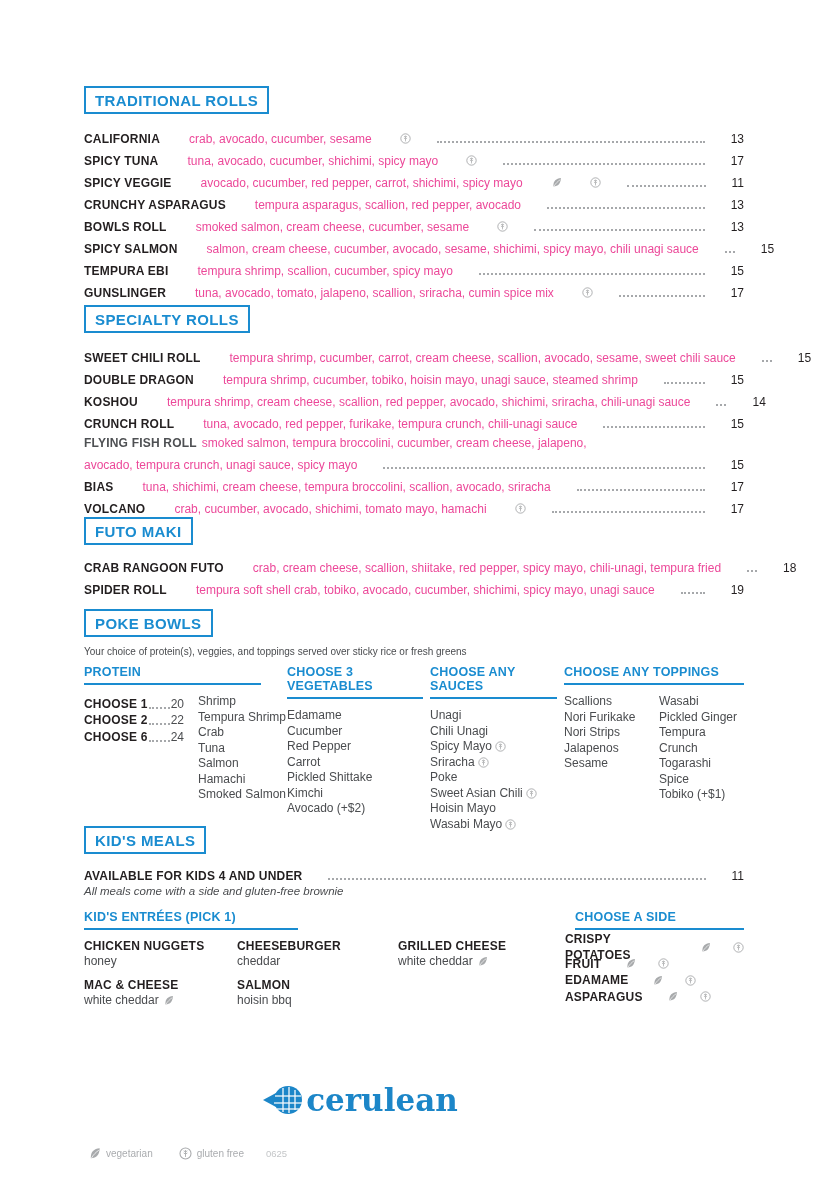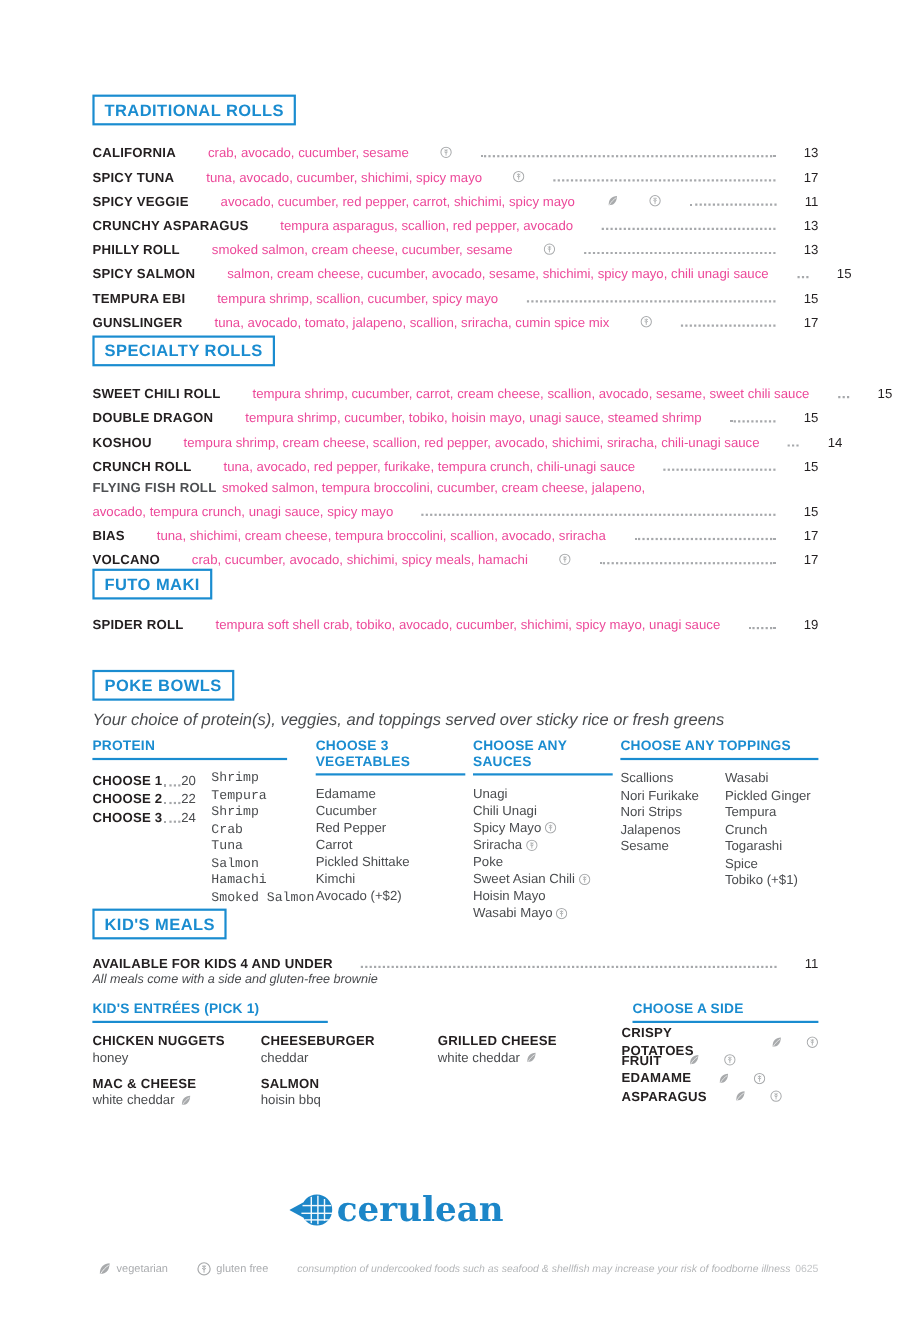--- a/index.html
+++ b/index.html
@@ -12,36 +12,36 @@
   .mrow{display:flex;align-items:flex-end;height:22px;gap:24px;}
   .nm{font-weight:700;font-size:12px;white-space:nowrap;letter-spacing:.2px;}
   .ds{font-size:12px;color:#ec4899;white-space:nowrap;margin-left:5px;margin-top:36px;}
   .ic{margin-left:4px;display:flex;align-items:center;position:relative;top:-2px;}
   .ic svg{display:block;}
   .dots{flex:1;border-bottom:2px dotted #a6a8ab;margin:0 2px;position:relative;top:-3px;min-width:10px;}
   .pr{font-size:12px;color:#231f20;}
   .cont{font-size:12px;color:#4e5053;height:18px;display:flex;align-items:flex-end;}
   .items{margin-top:10px;}
   
-  .subtitle{font-style:italic;font-size:15px;color:#4a4c4f;margin-top:9px;}
+  .subtitle{font-size:10px;color:#4a4c4f;margin-top:9px;}
   .pcols{display:flex;margin-top:8px;}
   .pcol1{width:203px;}.pcol2{width:143px;}.pcol3{width:134px;}.pcol4{width:180px;}
   .phead{color:#1a8cd0;font-weight:700;font-size:12.5px;letter-spacing:.2px;
          border-bottom:2px solid #1a8cd0;padding-bottom:4px;margin-bottom:9px;}
   .pcol1 .phead{margin-right:26px;}
   .pcol2 .phead,.pcol3 .phead{margin-right:7px;}
   .pitem{font-size:12px;color:#4a4c4f;line-height:15.5px;display:flex;align-items:center;}
   .pitem .ic{top:0;margin-left:3px;}
   .pcol1-inner{display:flex;}
   .choose-list{width:100px;}
   .chrow{display:flex;align-items:flex-end;height:16.5px;font-size:12px;}
   .chl{font-weight:700;letter-spacing:.2px;white-space:nowrap;}
   .chdots{flex:1;border-bottom:2px dotted #a6a8ab;margin:0 1px;position:relative;top:-2px;min-width:6px;}
   .chp{color:#4a4c4f;}
-  .plist{margin-left:14px;font-family:Liberation Mono, monospace;}
+  .plist{margin-left:14px;}
   .tcols{display:flex;}
   .tcol1{width:95px;}.tcol2{flex:1;}
   
   .knote{font-style:italic;font-size:11.5px;color:#4a4c4f;margin-top:2px;}
   .kheadrow{display:flex;margin-top:13px;gap:10px;}
   .khead-left{width:481px;}
   .khead{color:#1a8cd0;font-weight:700;font-size:12.5px;letter-spacing:.2px;
          border-bottom:2px solid #1a8cd0;padding-bottom:4px;}
   .khead-left .khead{width:214px;}
   .khead-right{flex:1;}
@@ -114,21 +114,21 @@
         <span class="dots"></span>
         <span class="pr">11</span>
       </div>
       <div class="mrow">
         <span class="nm">CRUNCHY ASPARAGUS</span>
         <span class="ds">tempura asparagus, scallion, red pepper, avocado</span>
         <span class="dots"></span>
         <span class="pr">13</span>
       </div>
       <div class="mrow">
-        <span class="nm">PHILLY ROLL</span>
+        <span class="nm">BOWLS ROLL</span>
         <span class="ds">smoked salmon, cream cheese, cucumber, sesame</span>
         <span class="ic">
             <svg width="11" height="11" viewBox="0 0 12 12">
               <circle cx="6" cy="6" r="5.1" fill="none" stroke="#a8aaac" stroke-width="1"></circle>
               <path d="M6 2.8v6.4M6 4.6L4.3 3.5M6 4.6l1.7-1.1M6 6.6L4.3 5.5M6 6.6l1.7-1.1" stroke="#a8aaac" stroke-width=".8" fill="none"></path>
             </svg>
           </span>
         <span class="dots"></span>
         <span class="pr">13</span>
       </div>
@@ -196,36 +196,42 @@
         <span class="pr">15</span>
       </div>
       <div class="mrow">
         <span class="nm">BIAS</span>
         <span class="ds">tuna, shichimi, cream cheese, tempura broccolini, scallion, avocado, sriracha</span>
         <span class="dots"></span>
         <span class="pr">17</span>
       </div>
       <div class="mrow">
         <span class="nm">VOLCANO</span>
-        <span class="ds">crab, cucumber, avocado, shichimi, spicy meals, hamachi</span>
+        <span class="ds">crab, cucumber, avocado, shichimi, tomato mayo, hamachi</span>
         <span class="ic">
             <svg width="11" height="11" viewBox="0 0 12 12">
               <circle cx="6" cy="6" r="5.1" fill="none" stroke="#a8aaac" stroke-width="1"></circle>
               <path d="M6 2.8v6.4M6 4.6L4.3 3.5M6 4.6l1.7-1.1M6 6.6L4.3 5.5M6 6.6l1.7-1.1" stroke="#a8aaac" stroke-width=".8" fill="none"></path>
             </svg>
           </span>
         <span class="dots"></span>
         <span class="pr">17</span>
       </div>
     </div>
   </div>
 
   <div class="sec" style="top:517px">
     <span class="secbox">FUTO MAKI</span>
     <div class="items" style="margin-top:8px">
+      <div class="mrow">
+        <span class="nm">CRAB RANGOON FUTO</span>
+        <span class="ds">crab, cream cheese, scallion, shiitake, red pepper, spicy mayo, chili-unagi, tempura fried</span>
+        <span class="dots"></span>
+        <span class="pr">18</span>
+      </div>
       <div class="mrow">
         <span class="nm">SPIDER ROLL</span>
         <span class="ds">tempura soft shell crab, tobiko, avocado, cucumber, shichimi, spicy mayo, unagi sauce</span>
         <span class="dots"></span>
         <span class="pr">19</span>
       </div>
     </div>
   </div>
 
   <div class="sec" style="top:609px">
@@ -240,21 +246,21 @@
               <span class="chl">CHOOSE 1</span>
               <span class="chdots"></span>
               <span class="chp">20</span>
             </div>
             <div class="chrow">
               <span class="chl">CHOOSE 2</span>
               <span class="chdots"></span>
               <span class="chp">22</span>
             </div>
             <div class="chrow">
-              <span class="chl">CHOOSE 3</span>
+              <span class="chl">CHOOSE 6</span>
               <span class="chdots"></span>
               <span class="chp">24</span>
             </div>
           </div>
           <div class="plist">
             <div class="pitem">
                 <span>Shrimp</span>
               </div>
             <div class="pitem">
                 <span>Tempura Shrimp</span>
@@ -542,17 +548,16 @@
     </span>
     <span class="legend">
       <span class="ic">
           <svg width="13" height="13" viewBox="0 0 12 12">
             <circle cx="6" cy="6" r="5.1" fill="none" stroke="#a8aaac" stroke-width="1"></circle>
             <path d="M6 2.8v6.4M6 4.6L4.3 3.5M6 4.6l1.7-1.1M6 6.6L4.3 5.5M6 6.6l1.7-1.1" stroke="#a8aaac" stroke-width=".8" fill="none"></path>
           </svg>
         </span>
       <span>gluten free</span>
     </span>
-    <span class="fdisc">consumption of undercooked foods such as seafood &amp; shellfish may increase your risk of foodborne illness</span>
     <span class="fcode">0625</span>
   </div>
 
 </div>
 
 </body></html>

